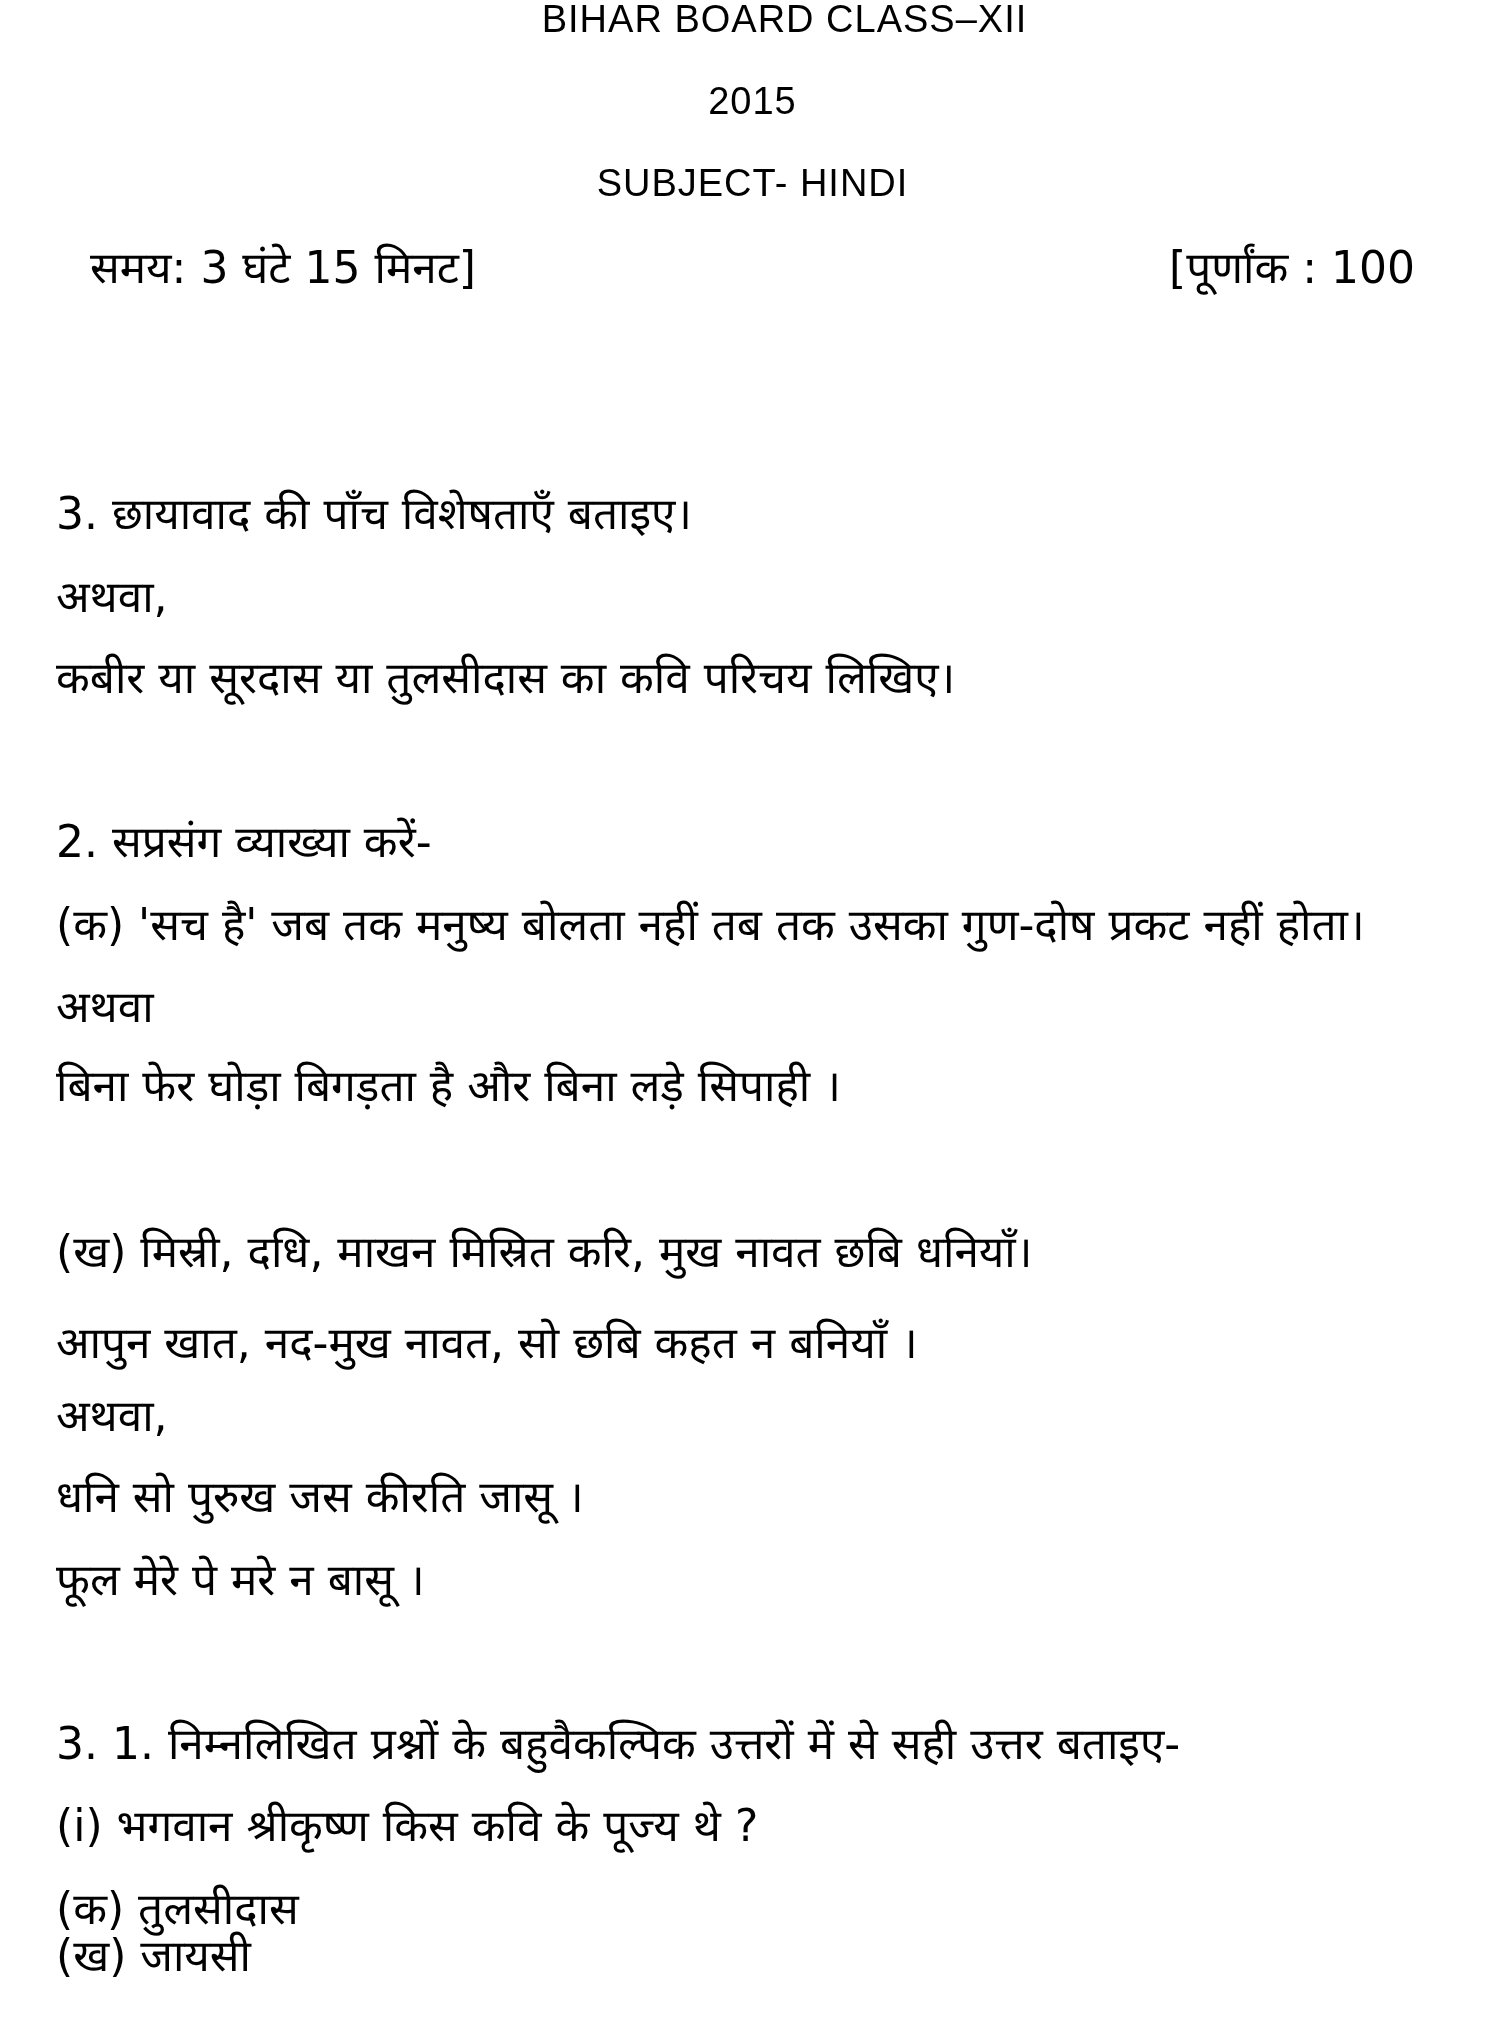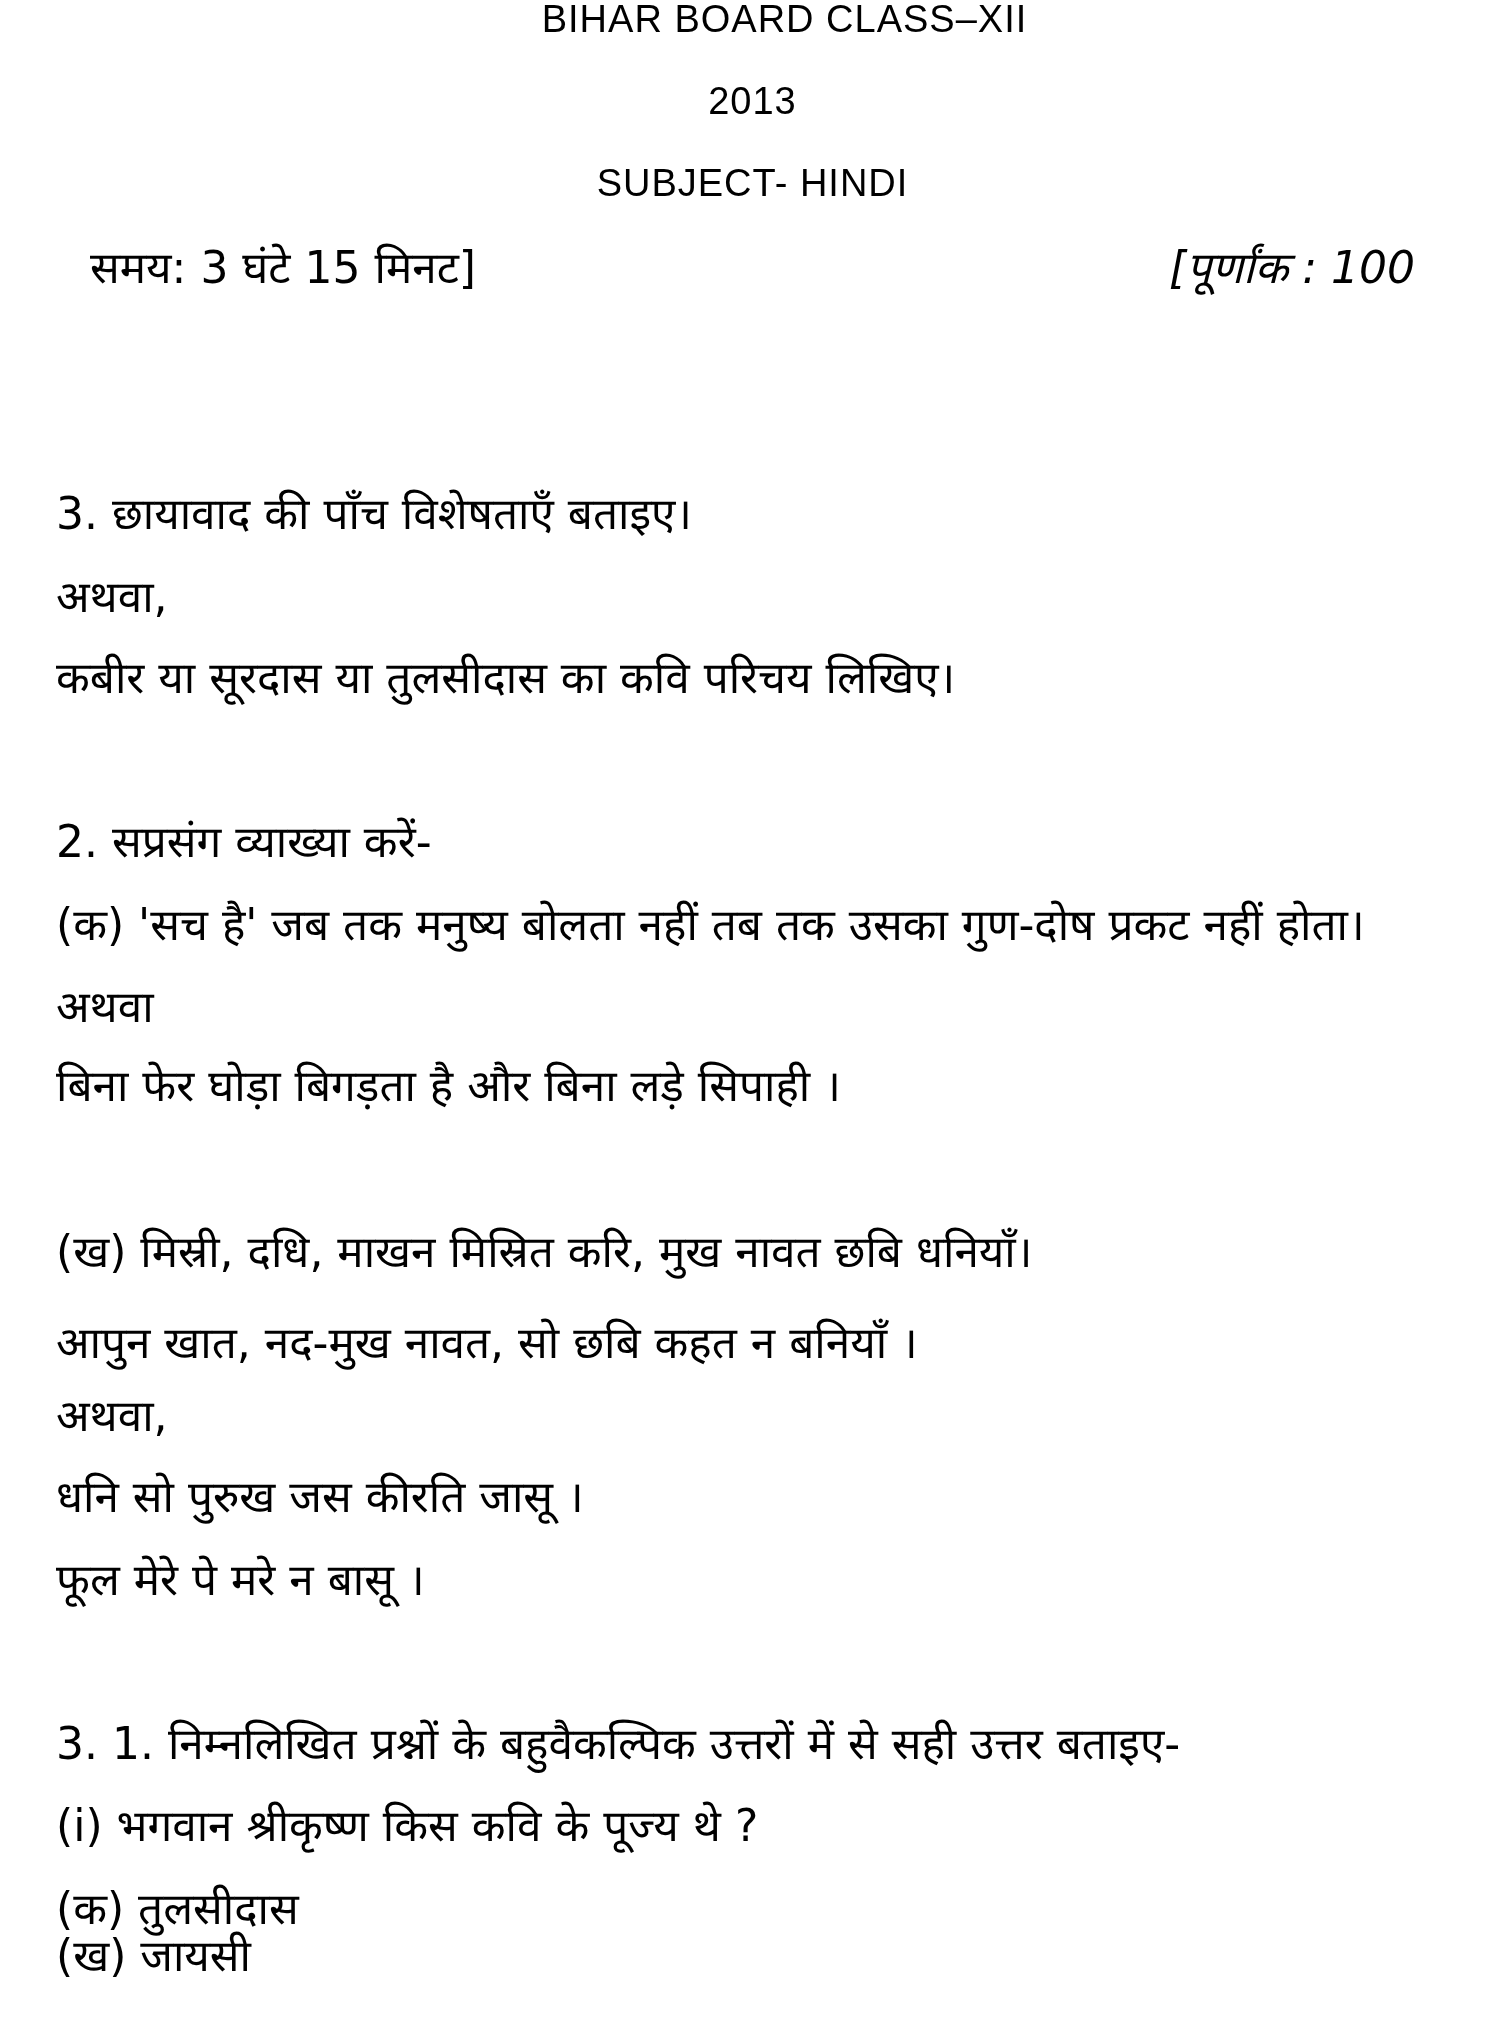--- a/index.html
+++ b/index.html
@@ -2,28 +2,28 @@
 <html><head>
 <meta charset="utf-8">
 <style>
   html, body { margin: 0; padding: 0; background: #ffffff; }
   body { width: 1505px; height: 2034px; position: relative; overflow: hidden;
          font-family: "DejaVu Sans", "Liberation Sans", sans-serif; color: #000; }
   .line { position: absolute; white-space: nowrap; line-height: 1; font-size: 44px; }
   .center { left: 0; width: 1505px; text-align: center; }
   .hdr { font-family: "Liberation Sans", "DejaVu Sans", sans-serif; font-size: 38px; letter-spacing: 1px; }
   .left { left: 56px; }
-  .right { right: 90px; font-style: italic; }
+  .right { right: 90px; }
 </style>
 </head>
 <body>
 
 <div>
   <div class="line center hdr" style="top:0;padding-left:32px;">BIHAR BOARD CLASS–XII</div>
-  <div class="line center hdr" style="top:82px;">2013</div>
+  <div class="line center hdr" style="top:82px;">2015</div>
   <div class="line center hdr" style="top:164px;">SUBJECT- HINDI</div>
   <div class="line left" style="left:90px; top:246px;">समय: 3 घंटे 15 मिनट]</div>
   <div class="line right" style="top:246px;">[पूर्णांक : 100</div>
 </div>
 
 <div>
   <div class="line left" style="top:492px;">3. छायावाद की पाँच विशेषताएँ बताइए।</div>
   <div class="line left" style="top:575px;">अथवा,</div>
   <div class="line left" style="top:656px;">कबीर या सूरदास या तुलसीदास का कवि परिचय लिखिए।</div>
 </div>

